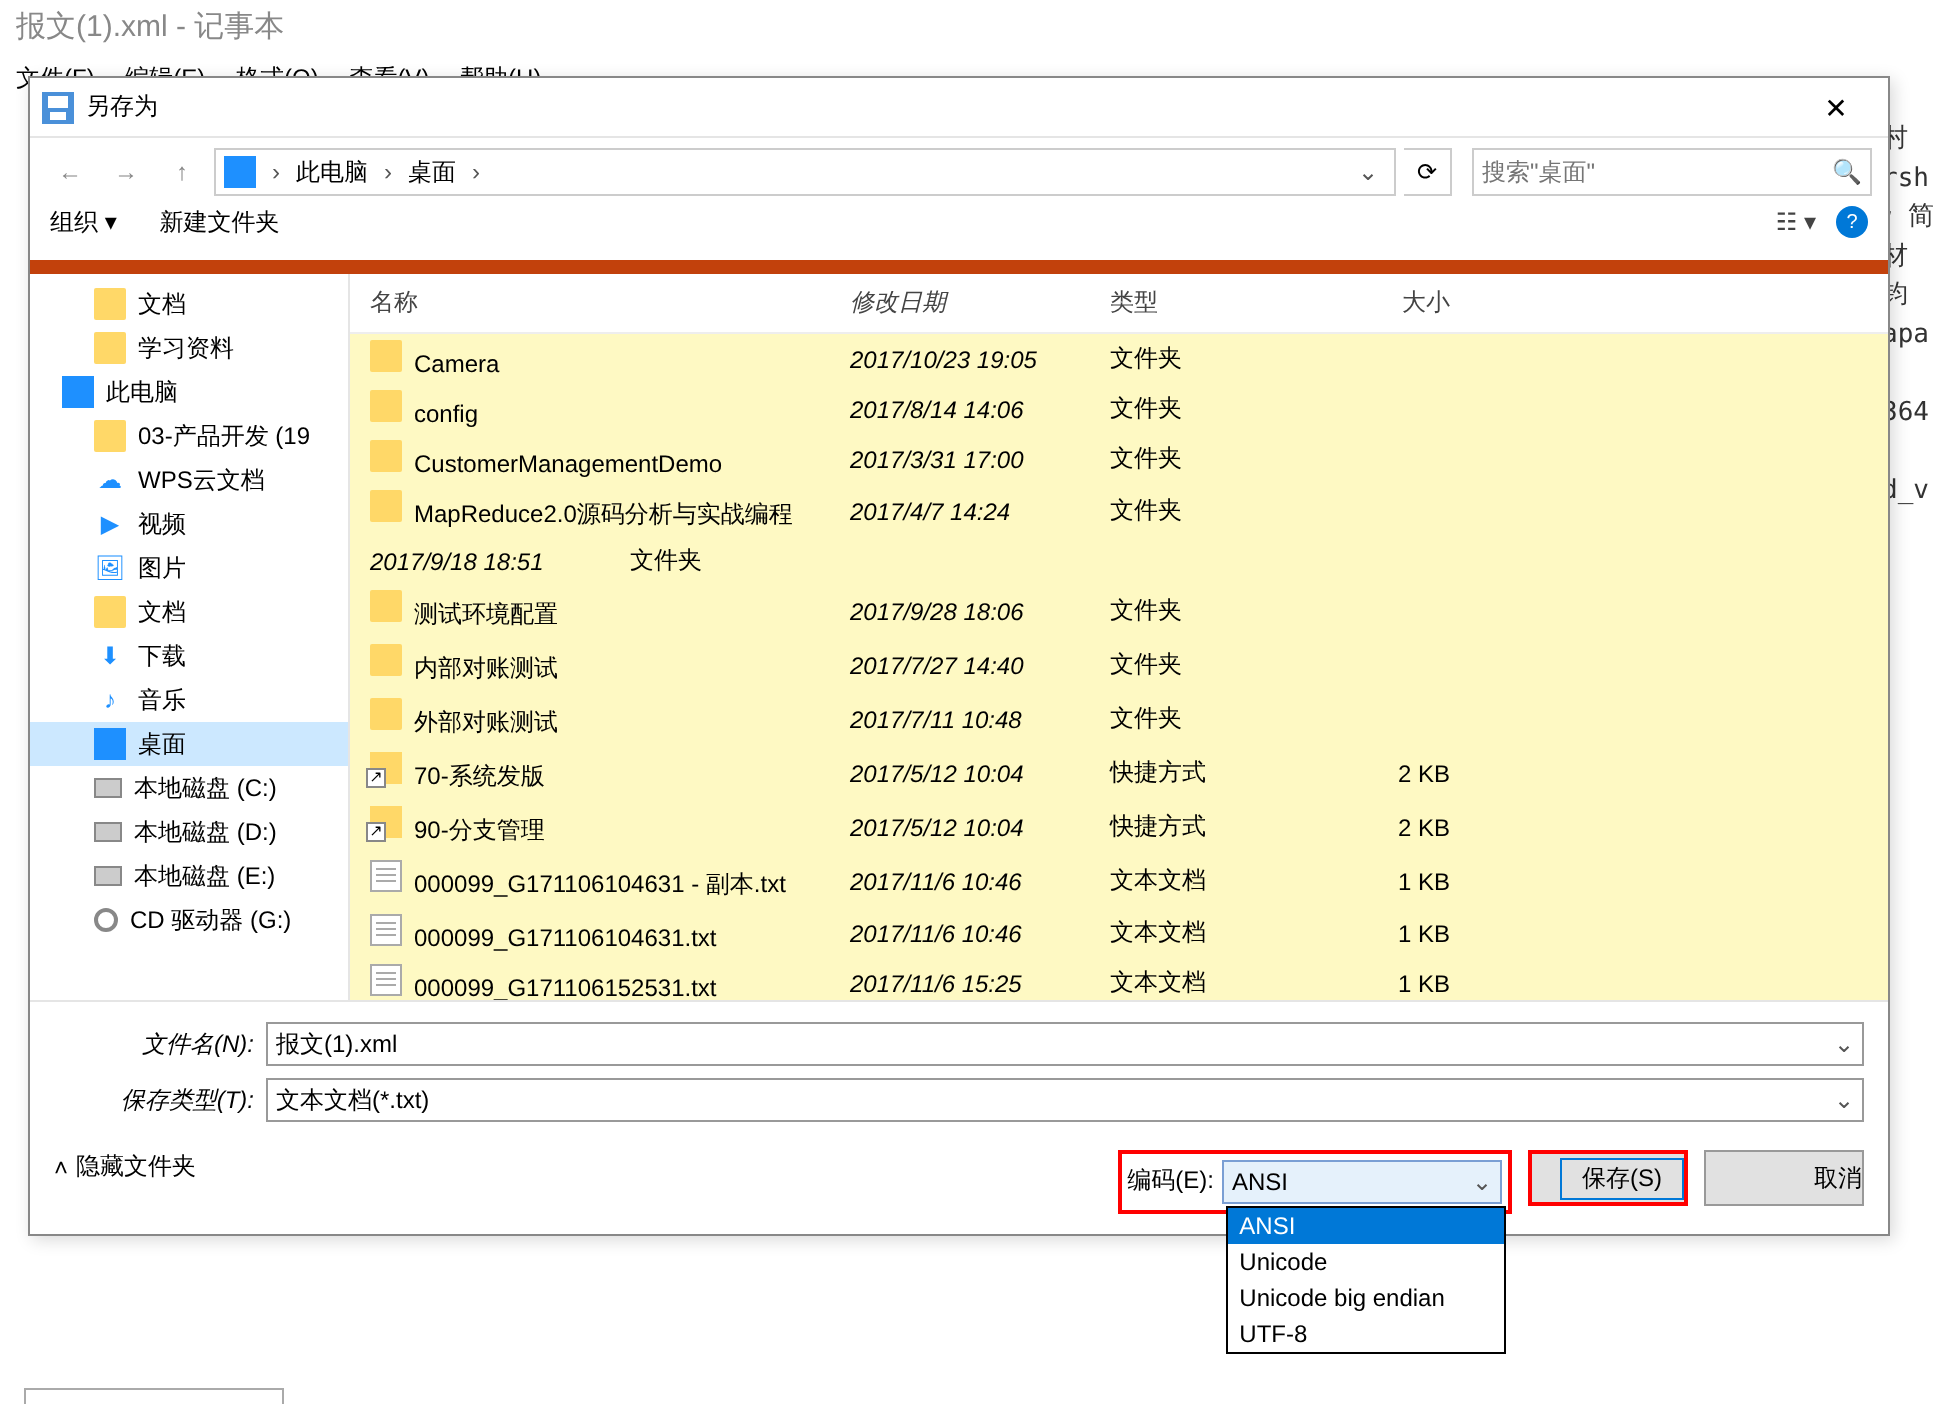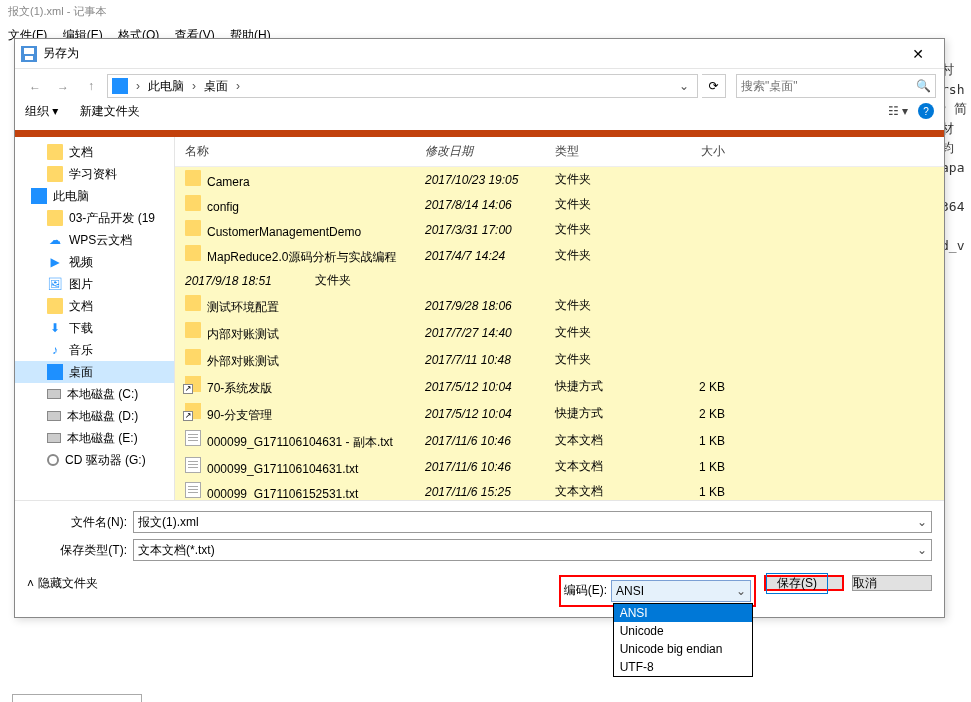--- a/index.html
+++ b/index.html
@@ -1,19 +1,19 @@
 <!DOCTYPE html>
 <html><head>
 <meta charset="utf-8">
 <style>
 * { box-sizing: border-box; margin: 0; padding: 0; font-family: "Microsoft YaHei", "Segoe UI", sans-serif; font-size: 12px; }
 body { background: #fff; width: 971px; height: 702px; position: relative; overflow: hidden; }
 
 .notepad-bg { position: absolute; top: 0; left: 0; right: 0; }
-.notepad-title { padding: 4px 8px; color: #888; font-size: 11px; }
+.notepad-title { padding: 4px 8px; color: #888; font-size: 15px; }
 .notepad-menu { padding: 4px 8px; }
 .notepad-menu span { margin-right: 12px; cursor: default; }
 .notepad-content { position: absolute; right: 4px; top: 60px; font-family: Consolas, monospace; font-size: 13px; color: #333; line-height: 1.5; white-space: pre; }
 
 .dialog { position: absolute; left: 14px; top: 38px; width: 931px; height: 580px; background: #fff; border: 1px solid #888; box-shadow: 2px 2px 8px rgba(0,0,0,0.15); display: flex; flex-direction: column; }
 .titlebar { height: 30px; display: flex; align-items: center; padding: 0 6px; border-bottom: 1px solid #e5e5e5; }
 .titlebar-icon { width: 16px; height: 16px; margin-right: 6px; }
 .titlebar-text { flex: 1; }
 .titlebar-close { width: 40px; text-align: center; font-size: 14px; cursor: pointer; }
 
@@ -55,36 +55,36 @@
 .fl-row { display: flex; padding: 3px 10px; align-items: center; cursor: pointer; }
 .fl-row .ficon { width: 16px; height: 16px; margin-right: 6px; display: inline-block; }
 .ficon.folder { background: #ffd868; border-radius: 1px; }
 .ficon.shortcut { background: #ffd868; position: relative; }
 .ficon.shortcut::after { content: "↗"; position: absolute; bottom: -2px; left: -2px; font-size: 8px; background: #fff; border: 1px solid #888; width: 8px; height: 8px; line-height: 8px; text-align: center; }
 .ficon.txt { background: #fff; border: 1px solid #aaa; position: relative; }
 .ficon.txt::before { content: ""; position: absolute; left: 2px; top: 3px; right: 2px; height: 1px; background: #aaa; box-shadow: 0 3px 0 #aaa, 0 6px 0 #aaa; }
 
 .bottom { border-top: 1px solid #e5e5e5; padding: 10px 12px; }
 .form-row { display: flex; align-items: center; margin-bottom: 6px; }
-.form-row label { width: 100px; text-align: right; margin-right: 6px; }
+.form-row label { width: 100px; text-align: right; margin-right: 6px; font-style: italic; }
 .form-row .combo { flex: 1; height: 22px; border: 1px solid #999; display: flex; align-items: center; padding: 0 4px; position: relative; }
 .form-row .combo input { border: none; outline: none; flex: 1; }
 .combo-drop { color: #555; cursor: pointer; }
 
 .actions { display: flex; align-items: flex-start; justify-content: space-between; padding-top: 8px; }
 .hide-folders { display: flex; align-items: center; gap: 4px; cursor: pointer; }
 .right-actions { display: flex; gap: 8px; align-items: flex-start; }
 .enc-group { display: flex; align-items: flex-start; gap: 4px; position: relative; border: 2px solid red; padding: 3px; }
 .enc-label { padding-top: 2px; }
 .enc-select { width: 140px; height: 22px; border: 1px solid #7a9fd4; background: #e5f1fb; display: flex; align-items: center; padding: 0 4px; cursor: pointer; }
 .enc-select .combo-drop { margin-left: auto; }
 .enc-dropdown { position: absolute; left: 52px; top: 26px; width: 140px; border: 1px solid #000; background: #fff; z-index: 10; }
 .enc-opt { padding: 2px 6px; cursor: pointer; }
 .enc-opt.selected { background: #0078d7; color: #fff; }
-.btn { width: 80px; height: 16px; border: 1px solid #999; background: #e1e1e1; display: flex; align-items: center; justify-content: flex-start; cursor: pointer; }
+.btn { width: 80px; height: 28px; border: 1px solid #999; background: #e1e1e1; display: flex; align-items: center; justify-content: flex-end; cursor: pointer; }
 .btn.primary { border: 2px solid red; background: #e1e1e1; }
 .btn .inner-focus { border: 1px solid #0078d7; padding: 1px 10px; }
 
 .bottom-crop { position: absolute; left: 12px; bottom: 0; width: 130px; height: 8px; border: 1px solid #aaa; border-bottom: none; }
 </style>
 </head>
 <body>
 
 <div class="notepad-bg">
   <div class="notepad-title">报文(1).xml - 记事本</div>

